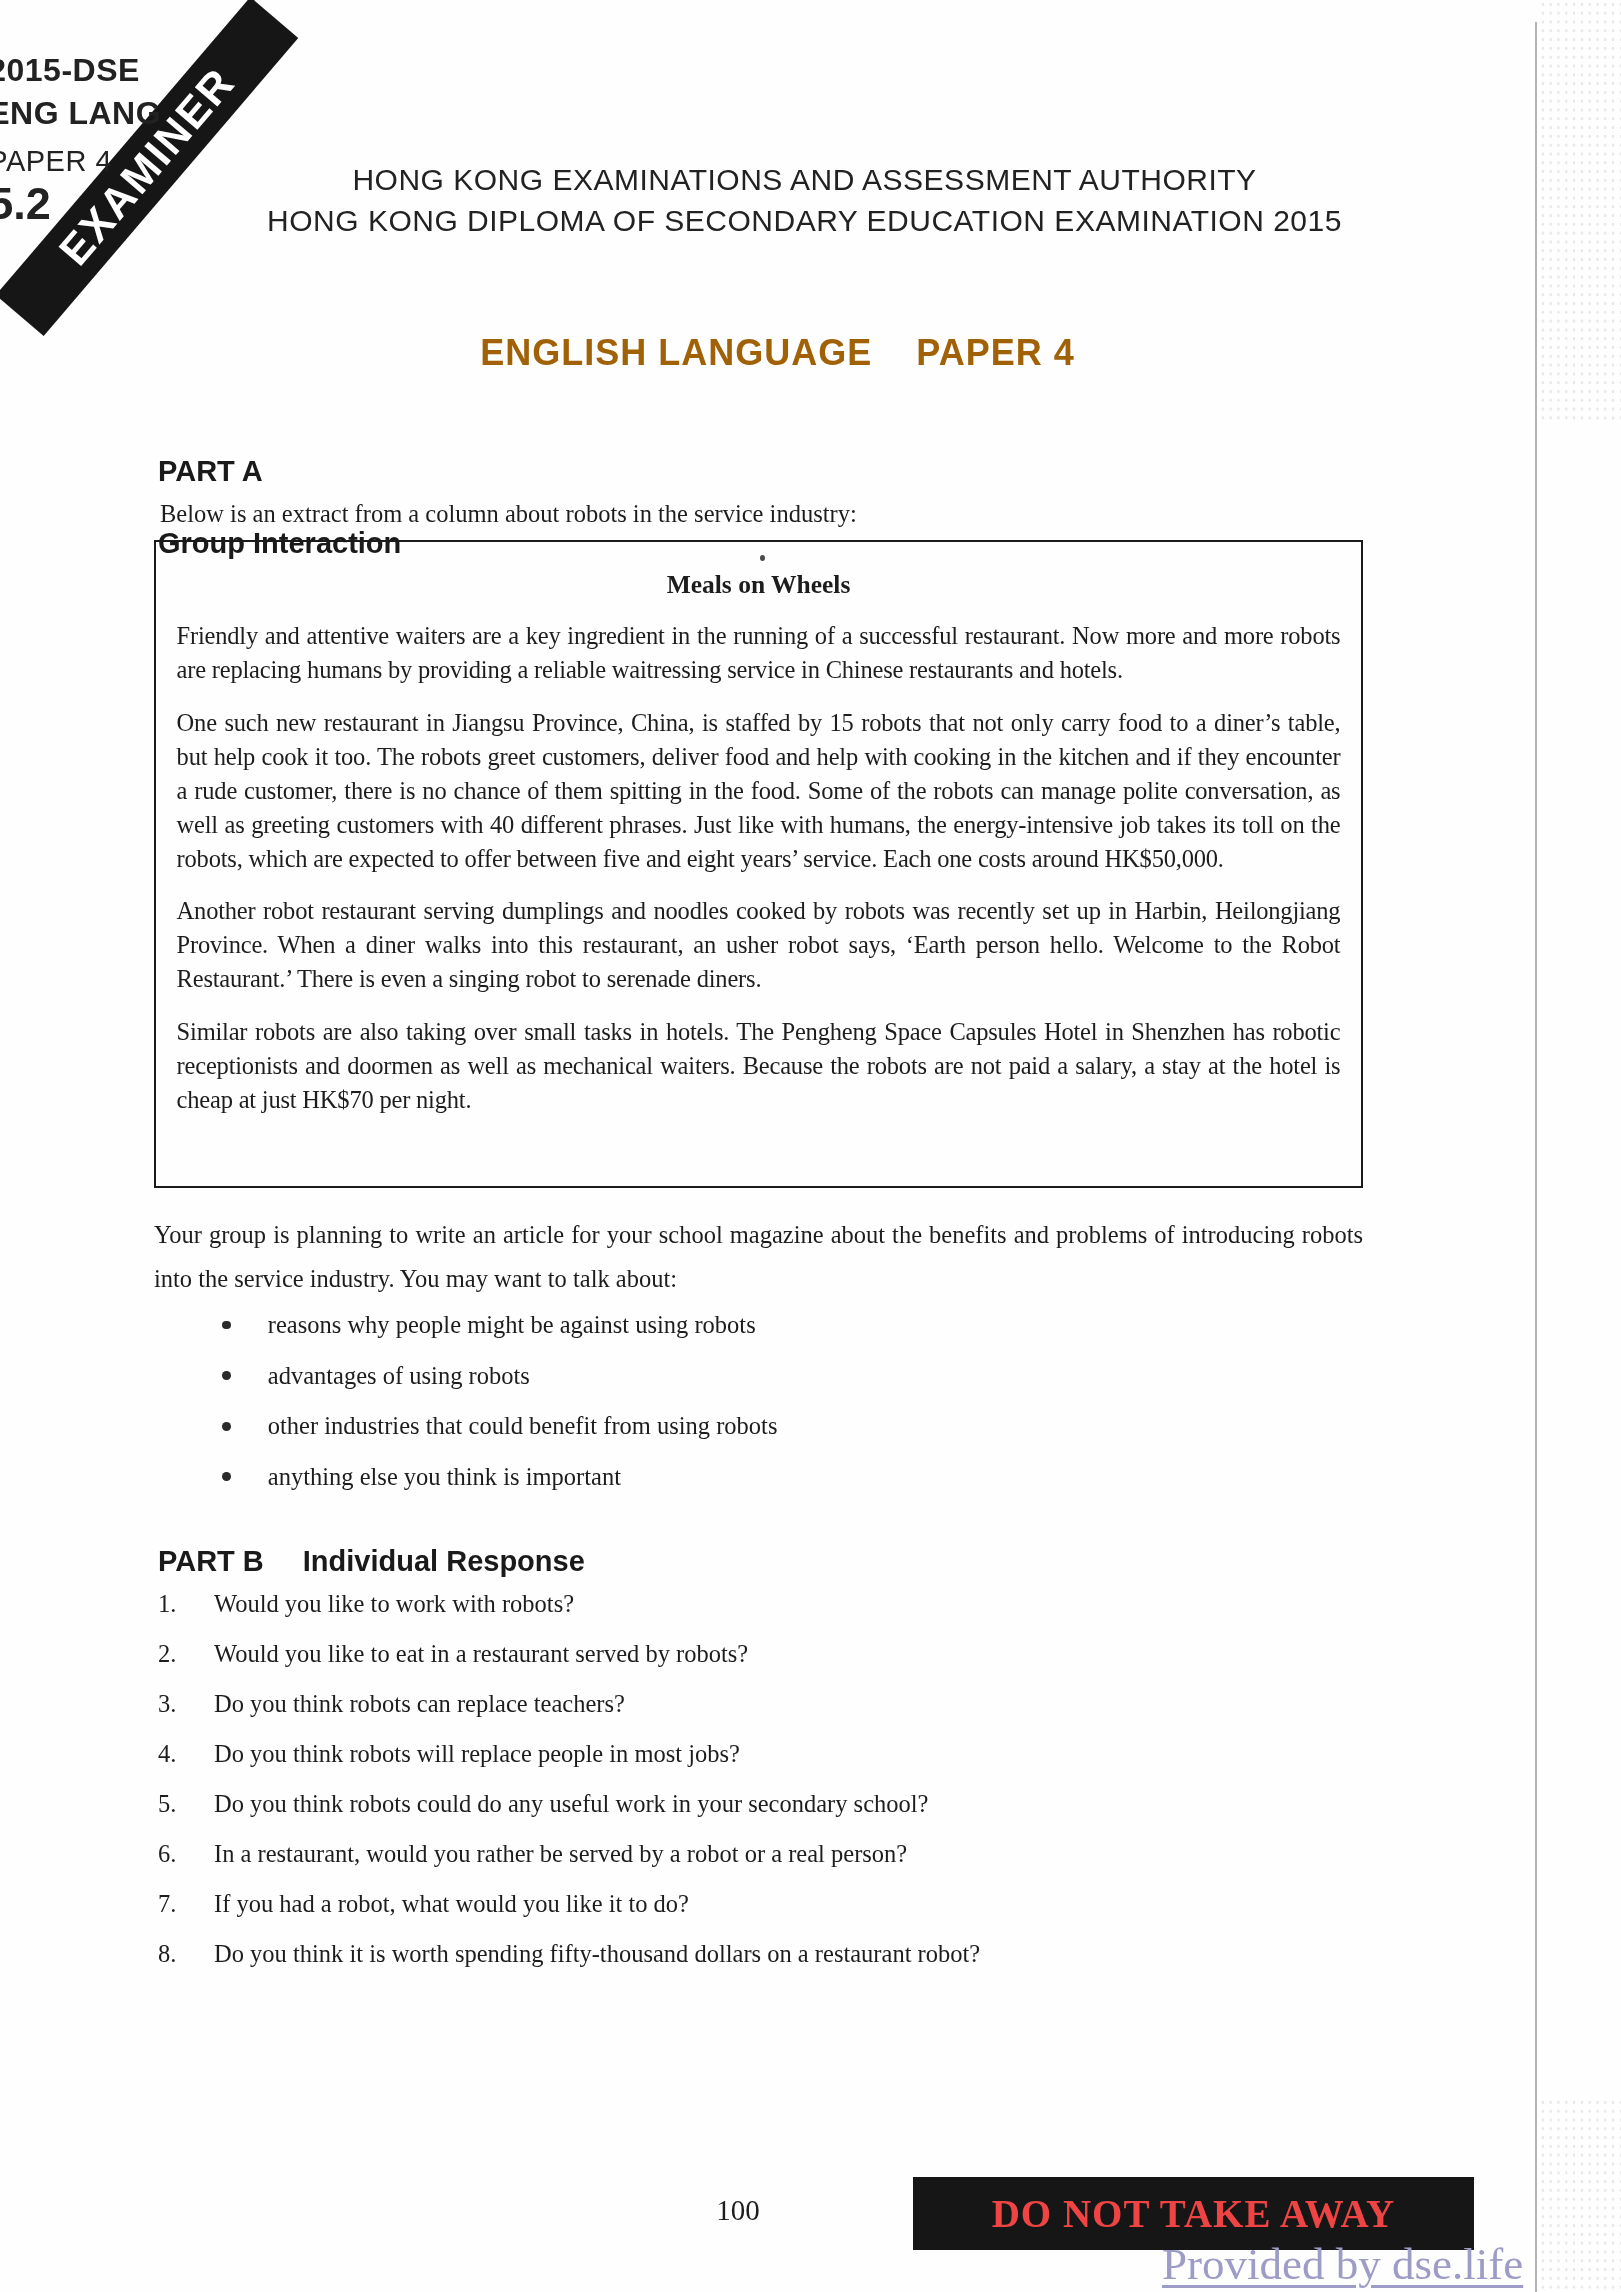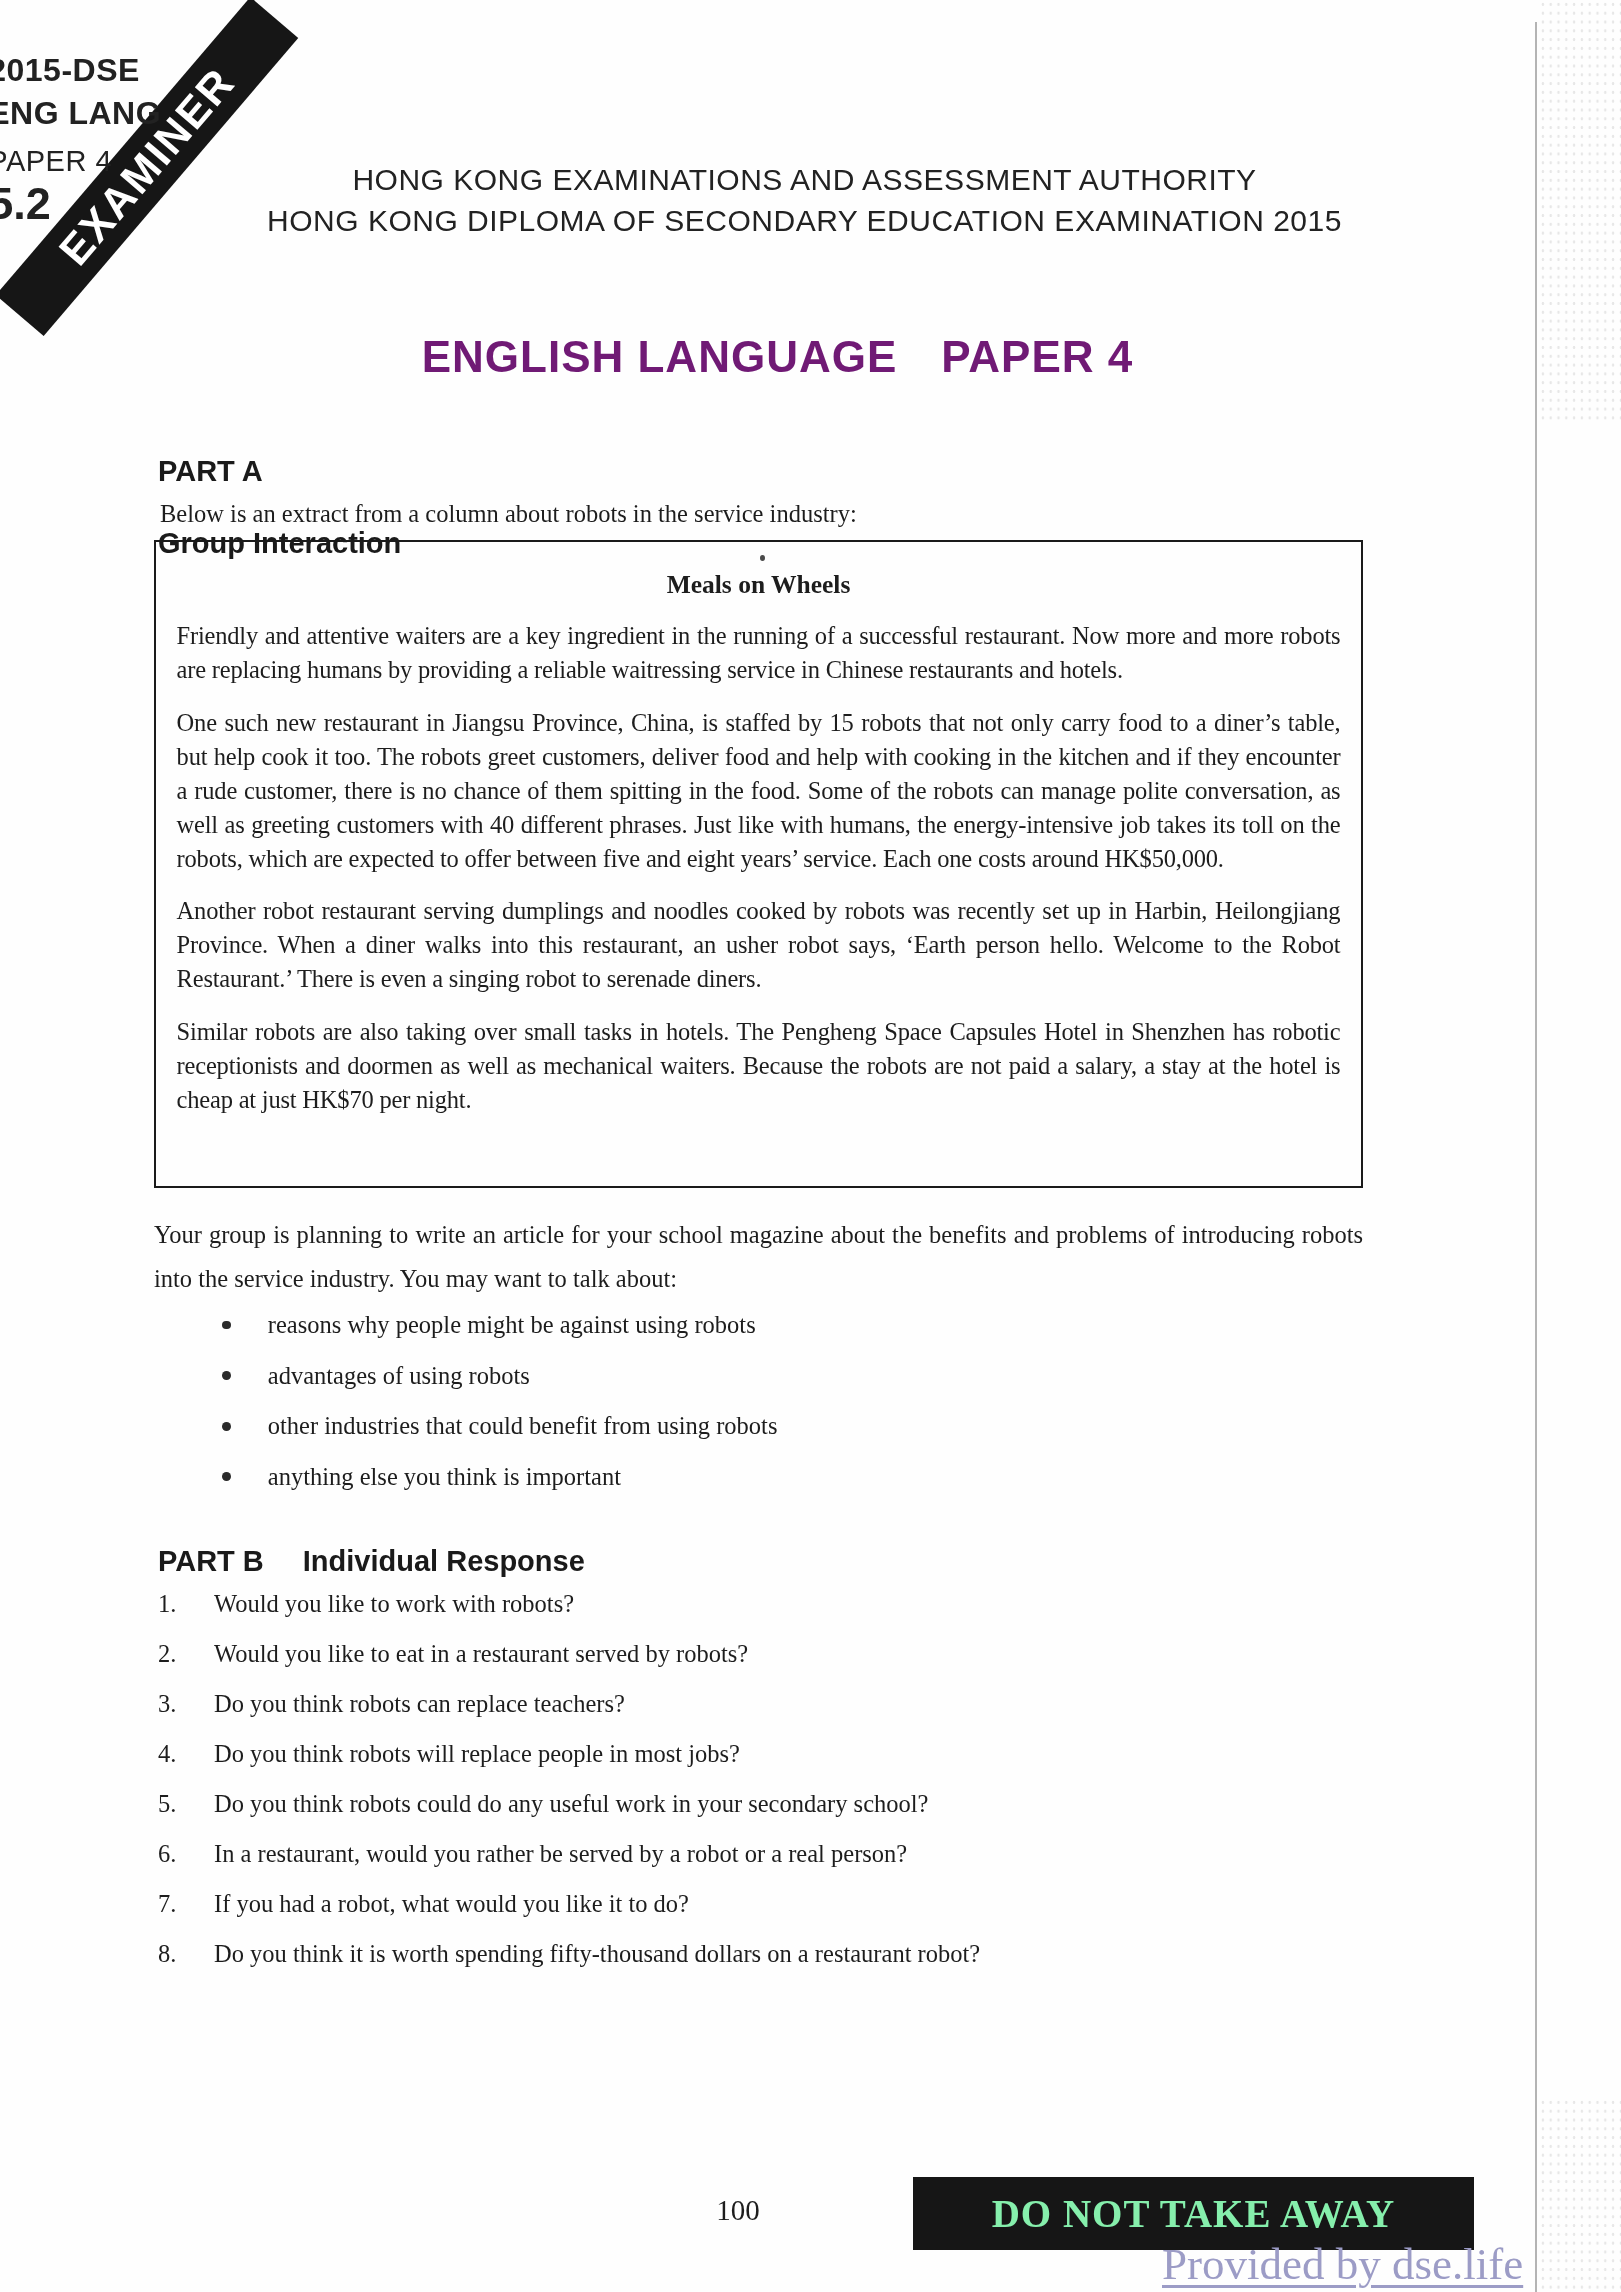--- a/index.html
+++ b/index.html
@@ -42,21 +42,21 @@
     font-family:"Liberation Sans", sans-serif;
     color:#222;
     padding-left:27px;
   }
   .header .authority{font-size:30px;line-height:41px;letter-spacing:0.5px;}
   .header .exam{font-size:30px;line-height:41px;letter-spacing:0.5px;}
   .paper-title{
     position:absolute;left:0;top:332px;width:1555px;
     display:flex;justify-content:center;gap:44px;
     font-family:"Liberation Sans", sans-serif;
-    font-weight:bold;font-size:44px;letter-spacing:1px;color:#701a75;
+    font-weight:bold;font-size:36px;letter-spacing:1px;color:#a16207;
   }
   
   .part-head{
     position:absolute;left:158px;
     display:flex;gap:39px;
     font-family:"Liberation Sans", sans-serif;
     font-weight:bold;font-size:29px;color:#1a1a1a;
   }
   .part-a-head{top:455px;flex-direction:column;}
   .part-b-head{top:1545px;}
@@ -117,21 +117,21 @@
     position:absolute;left:699px;top:2194px;width:78px;
     text-align:center;font-size:29px;
   }
   .notice{
     position:absolute;left:913px;top:2177px;
     width:561px;height:73px;
     background:var(--notice_bg,#161616);
     display:flex;align-items:center;justify-content:center;
   }
   .notice span{
-    color:#86efac;font-weight:bold;font-size:39px;letter-spacing:1px;
+    color:#ef4444;font-weight:bold;font-size:39px;letter-spacing:1px;
     font-family:"Liberation Serif", serif;
   }
   .watermark{
     position:absolute;left:1162px;top:2241px;
     font-size:45px;line-height:47px;
     color:var(--watermark,#9c9cc6);
     text-decoration:underline;
     text-decoration-thickness:2.9px;
     text-underline-offset:5.9px;
     white-space:nowrap;

